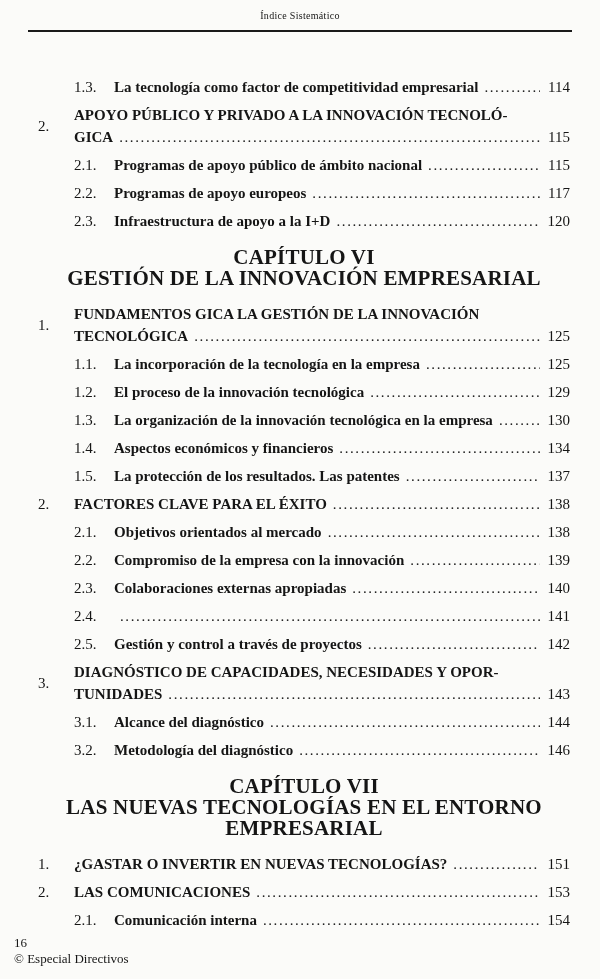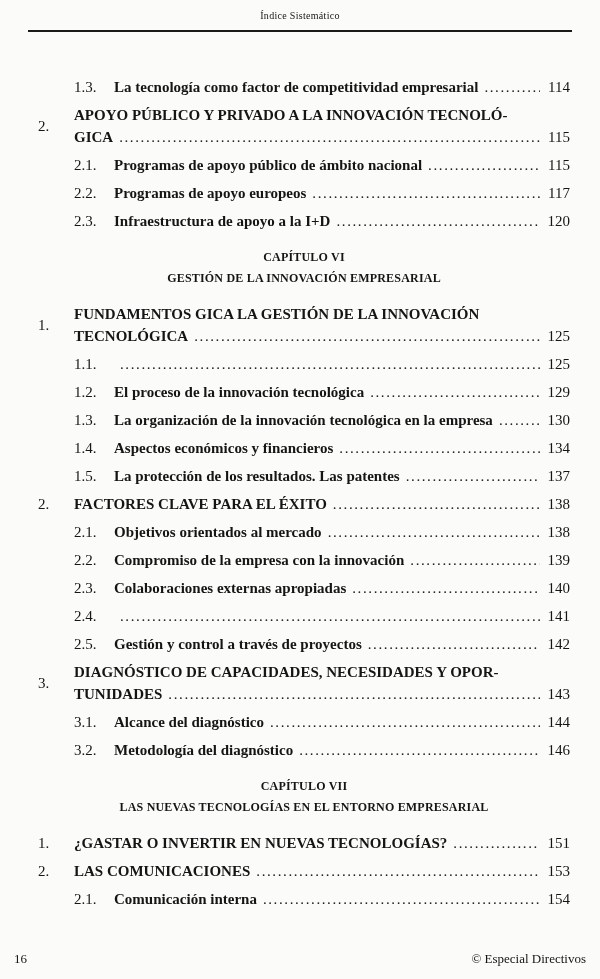--- a/index.html
+++ b/index.html
@@ -72,34 +72,35 @@
   .pg {
     flex: 0 0 auto;
     min-width: 28px;
     text-align: right;
     padding-left: 6px;
   }
 
   .chapter {
     text-align: center;
     font-weight: bold;
-    font-size: 12px;
+    font-size: 21px;
     line-height: 21px;
     margin: 15px 0 14px 0;
     letter-spacing: 0.2px;
   }
 
   .page-footer {
     position: absolute;
     left: 14px;
     right: 14px;
     bottom: 12px;
     display: flex;
     justify-content: space-between;
     font-size: 13px;
+    flex-direction: column;
   }
 </style>
 </head>
 <body>
 
 <div class="page-header">
   <div class="header-title">Índice Sistemático</div>
 </div>
 <hr class="header-rule">
 
@@ -171,20 +172,21 @@
           <span class="txt">TECNOLÓGICA</span>
           <span class="leader">............................................................................................................................................................................................................................</span>
           <span class="pg">125</span>
         </div>
       </div>
     </div>
     <div class="entry level-2">
       <span class="num">1.1.</span>
       <div class="body">
         <div class="line">
+          <span class="txt">La incorporación de la tecnología en la empresa</span>
           <span class="leader">............................................................................................................................................................................................................................</span>
           <span class="pg">125</span>
         </div>
       </div>
     </div>
     <div class="entry level-2">
       <span class="num">1.2.</span>
       <div class="body">
         <div class="line">
           <span class="txt">El proceso de la innovación tecnológica</span>

